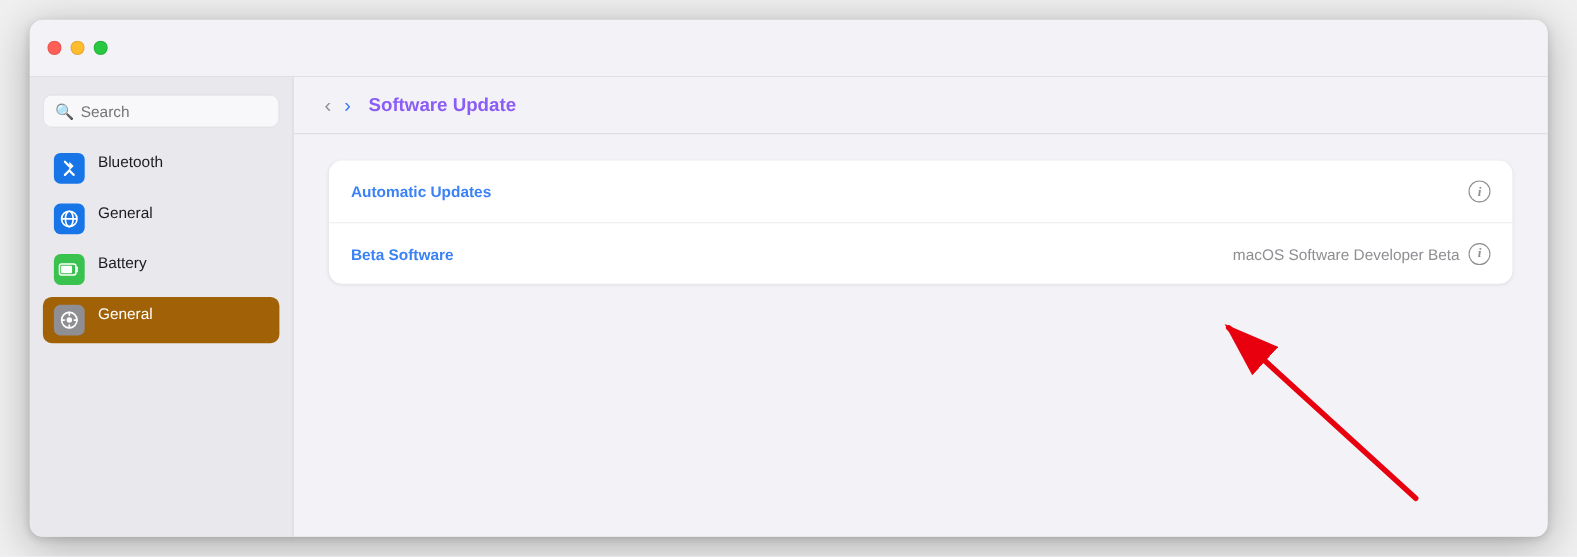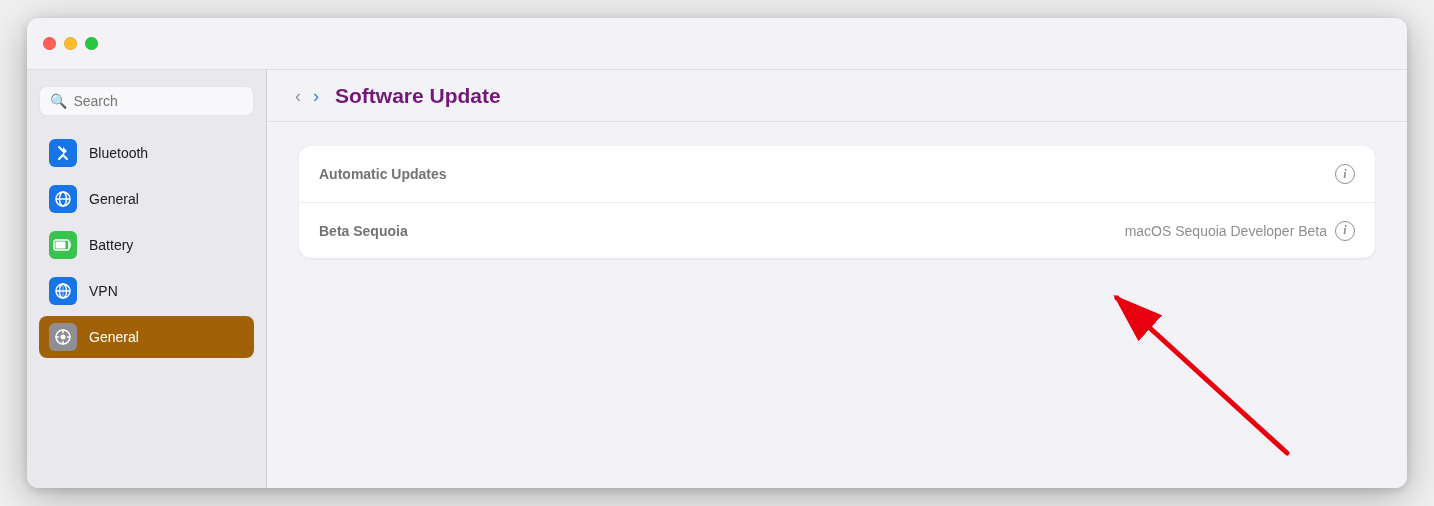--- a/index.html
+++ b/index.html
@@ -91,21 +91,21 @@
       border: none;
       background: transparent;
       outline: none;
       font-size: 14px;
       color: #701a75;
       width: 100%;
     }
 
     .sidebar-item {
       display: flex;
-      align-items: center;
+      align-items: flex-start;
       gap: 12px;
       padding: 7px 10px;
       border-radius: 8px;
       cursor: pointer;
       font-size: 14px;
       font-weight: 400;
       color: #1c1c1e;
     }
 
     .sidebar-item.active {
@@ -169,23 +169,23 @@
       padding: 2px 4px;
       line-height: 1;
     }
 
     .nav-btn.active {
       color: #3478f6;
       cursor: pointer;
     }
 
     .main-title {
-      font-size: 21px;
+      font-size: 17px;
       font-weight: 600;
-      color: #701a75;
+      color: #8b5cf6;
     }
 
     .main-body {
       flex: 1;
       padding: 24px 32px;
       position: relative;
       overflow: hidden;
     }
 
     .settings-card {
@@ -203,21 +203,21 @@
       min-height: 56px;
     }
 
     .settings-row + .settings-row {
       border-top: 1px solid rgba(0,0,0,0.08);
     }
 
     .settings-row-label {
       font-size: 14px;
       font-weight: 600;
-      color: #737373;
+      color: #3b82f6;
     }
 
     .settings-row-value {
       display: flex;
       align-items: center;
       gap: 8px;
       font-size: 14px;
       color: #8e8e93;
     }
 
@@ -303,31 +303,20 @@
         <div class="sidebar-icon icon-battery">
           <svg width="20" height="12" viewBox="0 0 20 12" fill="none">
             <rect x="1" y="1" width="15" height="10" rx="2" stroke="white" stroke-width="1.5" fill="none"></rect>
             <rect x="2.5" y="2.5" width="10" height="7" rx="1" fill="white"></rect>
             <path d="M17 4v4" stroke="white" stroke-width="1.5" stroke-linecap="round"></path>
           </svg>
         </div>
         <span>Battery</span>
       </div>
 
-      <div class="sidebar-item">
-        <div class="sidebar-icon icon-vpn">
-          <svg width="18" height="18" viewBox="0 0 18 18" fill="none">
-            <circle cx="9" cy="9" r="7" stroke="white" stroke-width="1.5" fill="none"></circle>
-            <ellipse cx="9" cy="9" rx="3.5" ry="7" stroke="white" stroke-width="1.5" fill="none"></ellipse>
-            <line x1="2" y1="9" x2="16" y2="9" stroke="white" stroke-width="1.5"></line>
-            <path d="M9 2 L9 16" stroke="white" stroke-width="1" opacity="0.6"></path>
-          </svg>
-        </div>
-        <span>VPN</span>
-      </div>
 
       <div class="sidebar-item active">
         <div class="sidebar-icon icon-general">
           <svg width="18" height="18" viewBox="0 0 18 18" fill="none">
             <circle cx="9" cy="9" r="7" stroke="white" stroke-width="1.5" fill="none"></circle>
             <circle cx="9" cy="9" r="2.5" fill="white"></circle>
             <line x1="9" y1="2" x2="9" y2="4.5" stroke="white" stroke-width="1.5" stroke-linecap="round"></line>
             <line x1="9" y1="13.5" x2="9" y2="16" stroke="white" stroke-width="1.5" stroke-linecap="round"></line>
             <line x1="2" y1="9" x2="4.5" y2="9" stroke="white" stroke-width="1.5" stroke-linecap="round"></line>
             <line x1="13.5" y1="9" x2="16" y2="9" stroke="white" stroke-width="1.5" stroke-linecap="round"></line>
@@ -350,23 +339,23 @@
         <div class="settings-card">
 
           <div class="settings-row">
             <span class="settings-row-label">Automatic Updates</span>
             <div class="settings-row-value">
               <button class="info-btn">i</button>
             </div>
           </div>
 
           <div class="settings-row">
-            <span class="settings-row-label">Beta Sequoia</span>
+            <span class="settings-row-label">Beta Software</span>
             <div class="settings-row-value">
-              <span>macOS Sequoia Developer Beta</span>
+              <span>macOS Software Developer Beta</span>
               <button class="info-btn">i</button>
             </div>
           </div>
 
         </div>
 
         <div class="annotation-arrow">
           <svg class="arrow-svg" viewBox="0 0 280 200" fill="none" xmlns="http://www.w3.org/2000/svg">
 
             <defs>

